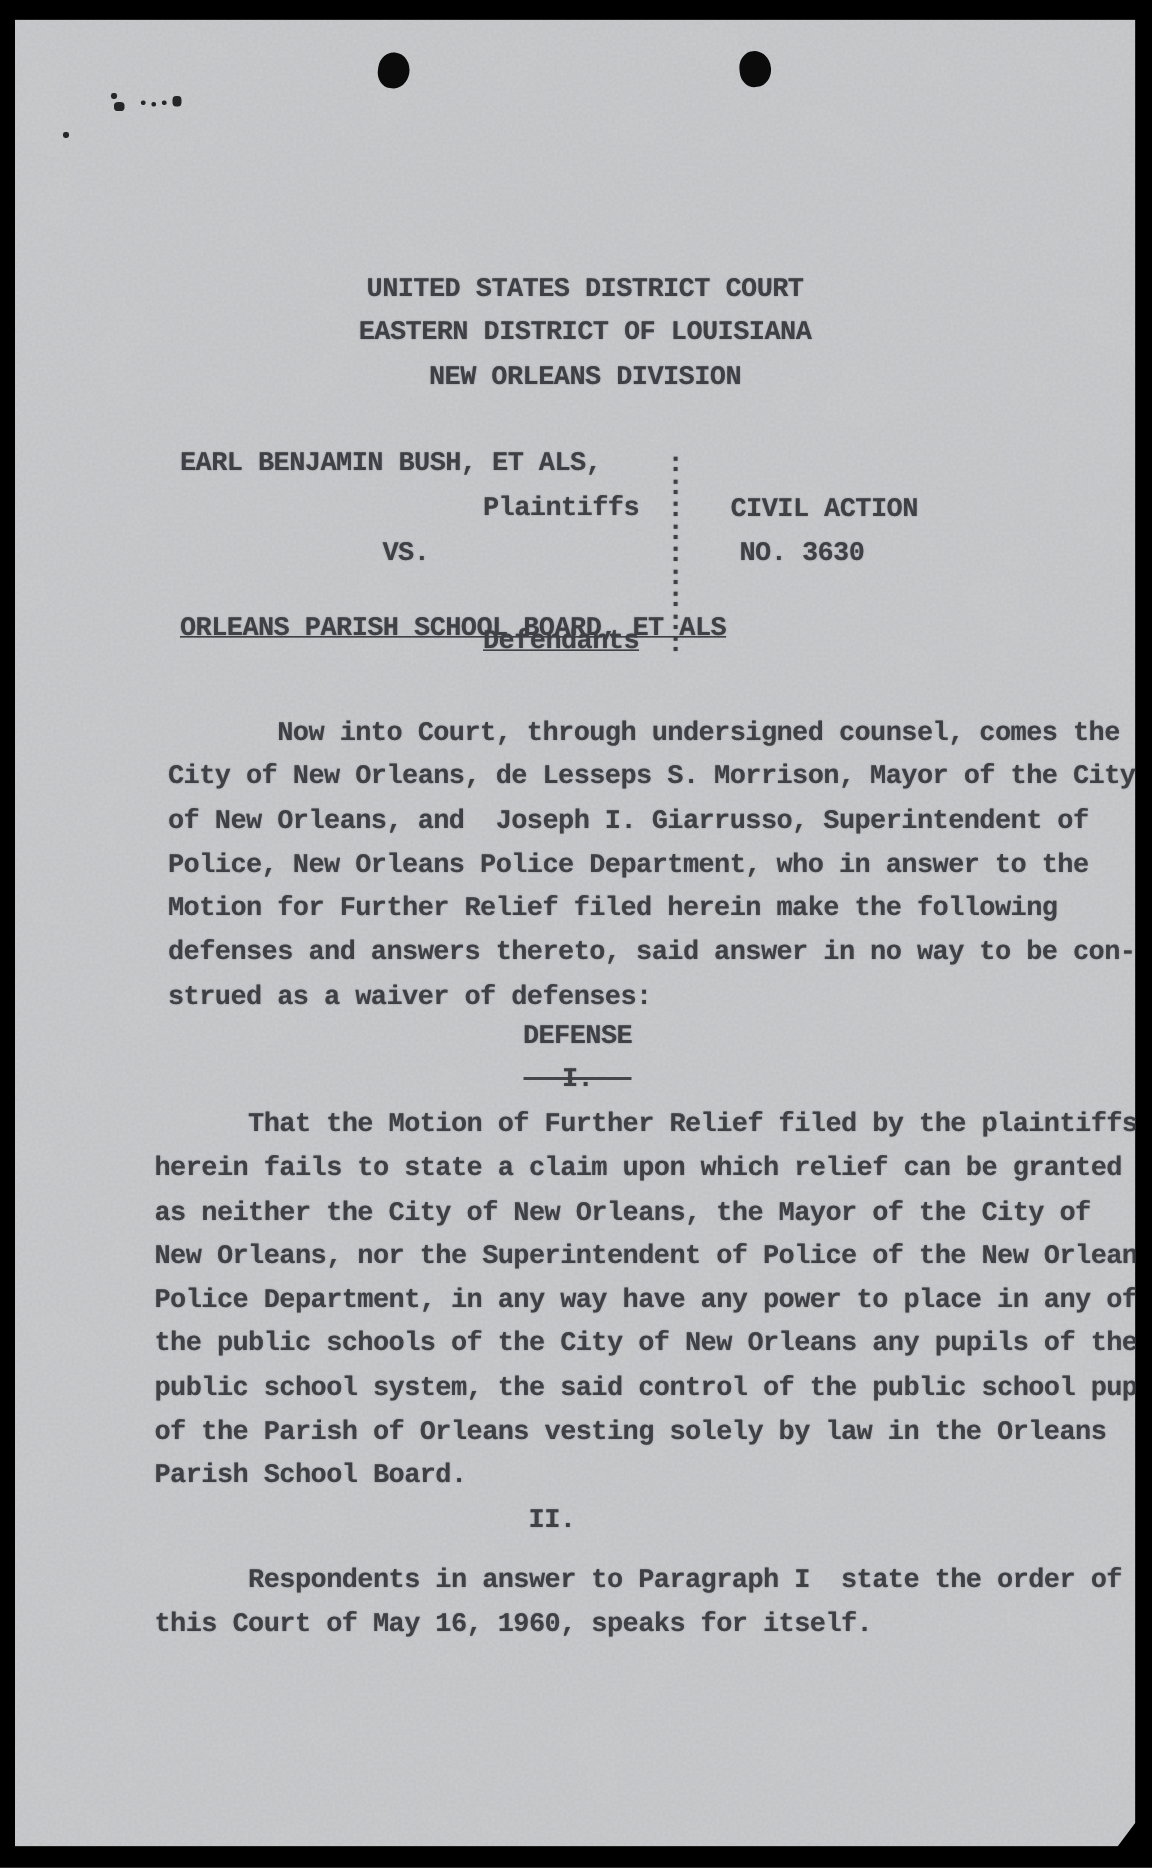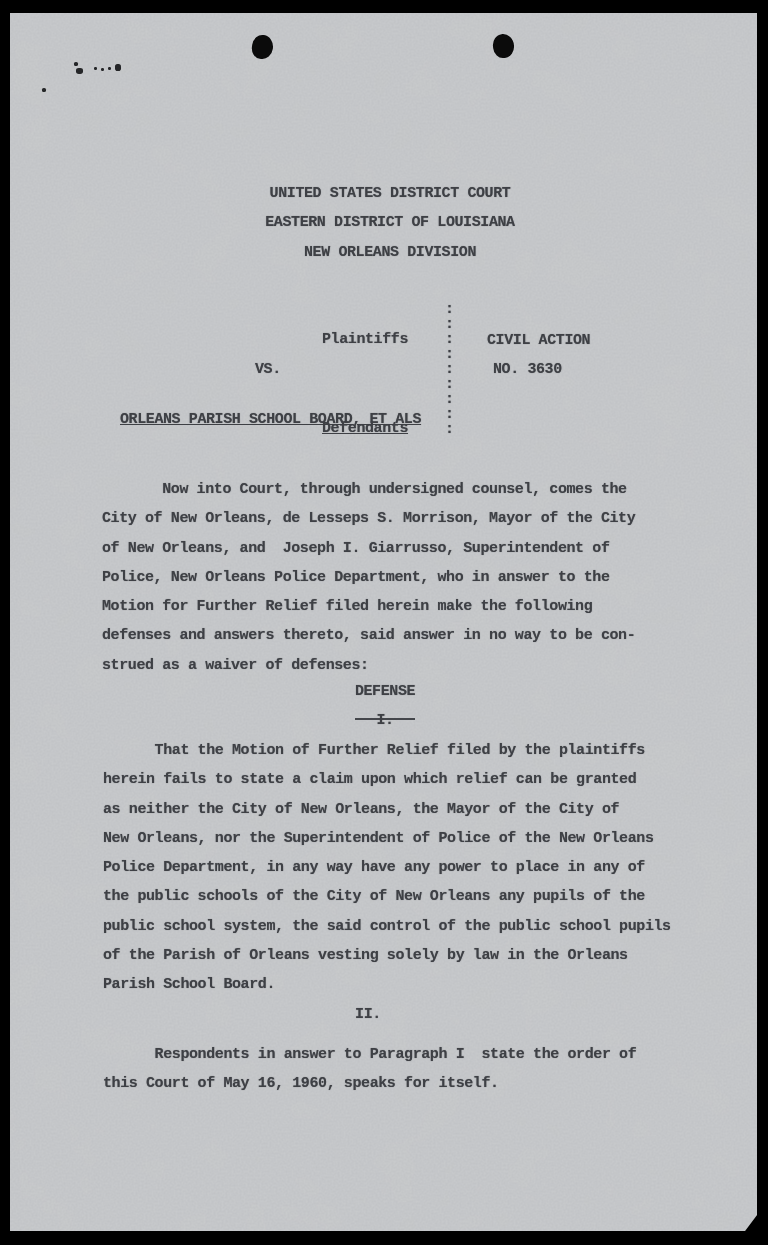--- a/index.html
+++ b/index.html
@@ -25,21 +25,21 @@
   }
   .texture {
     position: absolute;
     left: 0; top: 0;
     width: 100%; height: 100%;
     pointer-events: none;
   }
   .txt {
     position: absolute;
     font-family: "Liberation Mono", "DejaVu Sans Mono", monospace;
-    font-size: 15px;
+    font-size: 18px;
     font-weight: 700;
     letter-spacing: -0.4px;
     line-height: 29.3px;
     color: #3e4045;
     white-space: pre;
     text-shadow: 0 0 1px rgba(62, 64, 70, 0.55);
   }
   .center { text-align: center; }
   .colons {
     line-height: 14.95px;
@@ -89,20 +89,21 @@
   <div class="speck" style="left:84px; top:54px; width:3px; height:3px;"></div>
   <div class="speck" style="left:91px; top:55px; width:3px; height:3px;"></div>
   <div class="speck" style="left:98px; top:54px; width:3px; height:3px;"></div>
   <div class="speck" style="left:105px; top:51px; width:6px; height:7px;"></div>
   <div class="speck" style="left:32px; top:75px; width:4px; height:4px;"></div>
 
   <div class="txt center" style="left:100px; top:166px; width:560px;">UNITED STATES DISTRICT COURT
 EASTERN DISTRICT OF LOUISIANA
 NEW ORLEANS DIVISION</div>
 
+  <div class="txt" style="left:110px; top:282px;">EARL BENJAMIN BUSH, ET ALS,</div>
 
   <div class="txt" style="left:312px; top:312px;">Plaintiffs</div>
 
   <div class="txt" style="left:197px; top:342px;margin-left:48px;">VS.</div>
 
   <div class="txt" style="left:110px; top:392px;text-decoration:underline;">ORLEANS PARISH SCHOOL BOARD, ET ALS</div>
 
   <div class="txt" style="left:312px; top:401px;text-decoration:underline;">Defendants</div>
 
   <div class="txt colons" style="left:435px; top:290px;">:
@@ -112,21 +113,21 @@
 :
 :
 :
 :
 :</div>
 
   <div class="txt" style="left:477px; top:313px;">CIVIL ACTION</div>
 
   <div class="txt" style="left:483px; top:342px;">NO. 3630</div>
 
-  <div class="txt" style="left:92px; top:462px;">       Now into Court, through undersigned counsel, comes the
+  <div class="txt" style="left:102px; top:462px;">       Now into Court, through undersigned counsel, comes the
 City of New Orleans, de Lesseps S. Morrison, Mayor of the City
 of New Orleans, and  Joseph I. Giarrusso, Superintendent of
 Police, New Orleans Police Department, who in answer to the
 Motion for Further Relief filed herein make the following
 defenses and answers thereto, said answer in no way to be con-
 strued as a waiver of defenses:</div>
 
   <div class="txt center" style="left:95px; top:664px; width:560px;"><span class="underlined">DEFENSE</span></div>
 
   <div class="txt center" style="left:95px; top:693px; width:560px;">I.</div>

